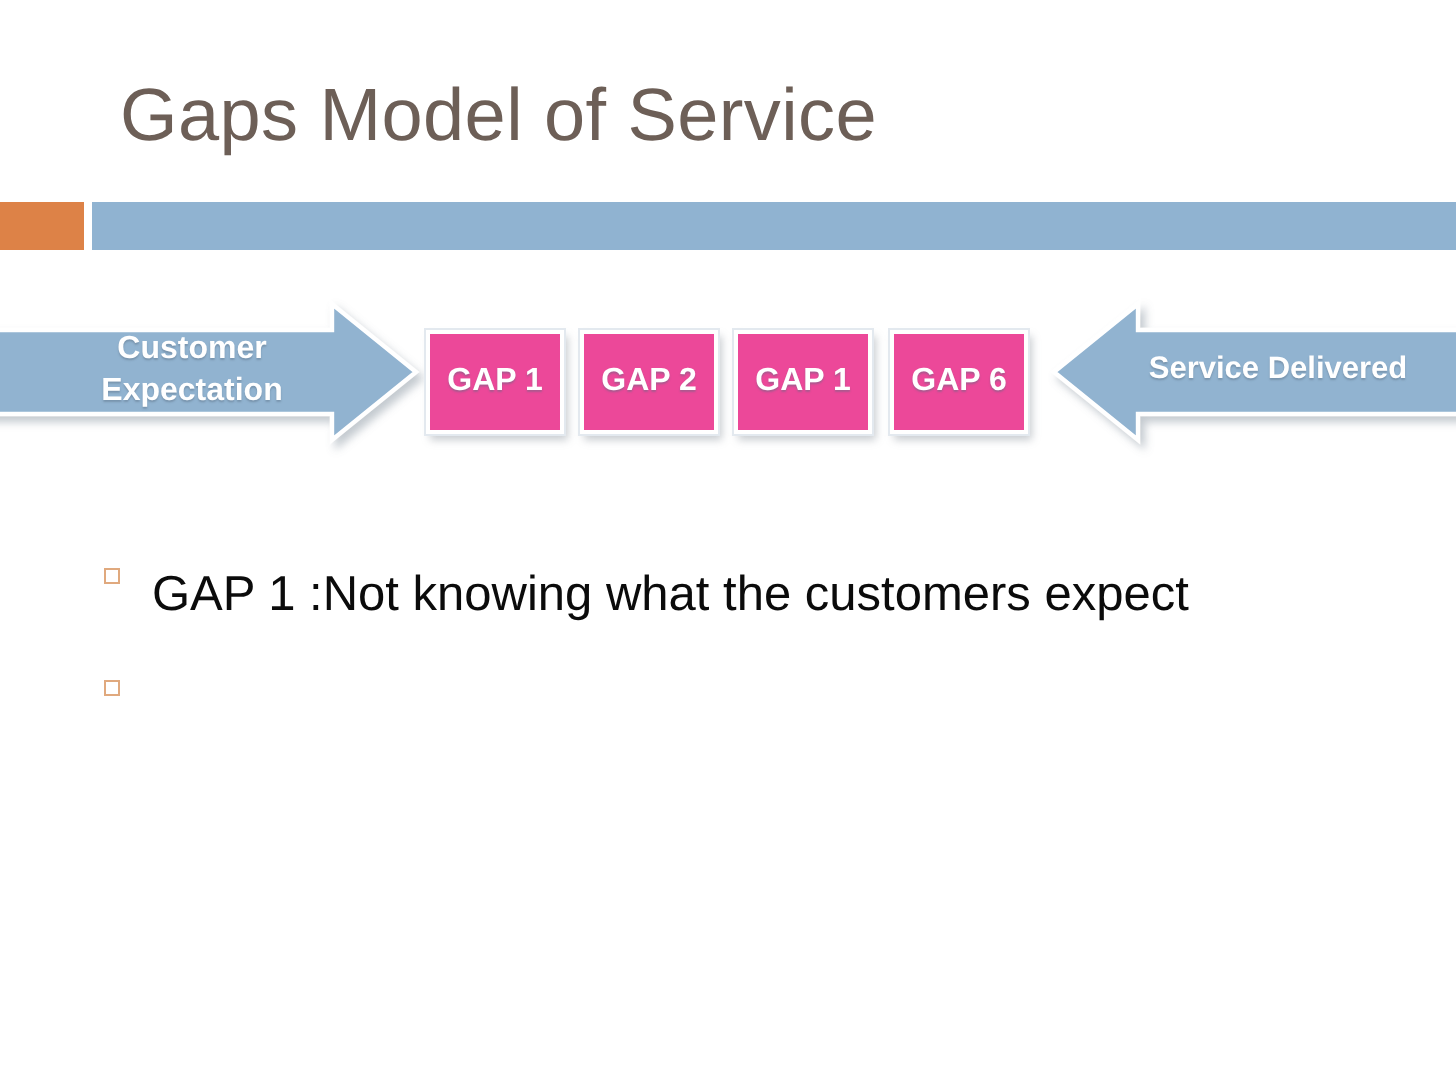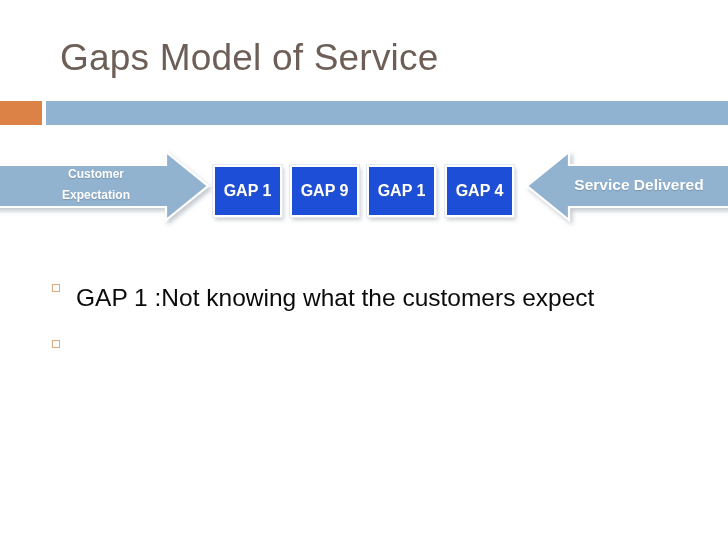--- a/index.html
+++ b/index.html
@@ -70,21 +70,21 @@
     height: 86px;
   }
 
   .shape-fill   { fill: #91b3d0; }
   .shape-stroke { fill: none; stroke: #ffffff; stroke-width: 2.2; }
 
   .arrow-label {
     position: absolute;
     color: #ffffff;
     font-weight: bold;
-    font-size: 12px;
+    font-size: 16px;
     line-height: 21px;
     text-align: center;
     text-shadow: 0 1px 1px rgba(90,110,130,0.45);
   }
   #customer-expectation-label {
     left: 22px;
     top: 16px;
     width: 148px;
   }
   #service-delivered-label {
@@ -93,21 +93,21 @@
     width: 186px;
     font-size: 15.5px;
     white-space: nowrap;
   }
 
   .gap-box {
     position: absolute;
     top: 17px;
     width: 69px;
     height: 52px;
-    background: #1d4ed8;
+    background: #ec4899;
     border: 2px solid #ffffff;
     outline: 1px solid #e3e9ef;
     box-shadow: 2px 3px 4px rgba(120,130,140,0.40);
     box-sizing: border-box;
     display: flex;
     align-items: center;
     justify-content: center;
     color: #ffffff;
     font-weight: bold;
     font-size: 16px;
@@ -179,23 +179,23 @@
         <path class="shape-fill" d="M -8,17 L 166,17 L 166,4 L 208,38 L 166,72 L 166,59 L -8,59 Z"></path>
         <path class="shape-stroke" d="M -8,17 L 166,17 L 166,4 L 208,38 L 166,72 L 166,59 L -8,59 Z"></path>
       </g>
     </svg>
     <div class="arrow-label" id="customer-expectation-label">
       <span>Customer</span><br>
       <span>Expectation</span>
     </div>
 
     <div class="gap-box" id="gap-box-1">GAP 1</div>
-    <div class="gap-box" id="gap-box-2">GAP 9</div>
+    <div class="gap-box" id="gap-box-2">GAP 2</div>
     <div class="gap-box" id="gap-box-3">GAP 1</div>
-    <div class="gap-box" id="gap-box-4">GAP 4</div>
+    <div class="gap-box" id="gap-box-4">GAP 6</div>
 
     <svg width="218" height="86" viewBox="0 0 218 86" style="position:absolute;left:519px;top:0;">
       <defs>
         <filter id="shadowR" x="-20%" y="-20%" width="150%" height="150%">
           <feDropShadow dx="2.5" dy="3" stdDeviation="2" flood-color="#7d8a96" flood-opacity="0.45"></feDropShadow>
         </filter>
       </defs>
       <g filter="url(#shadowR)">
         <path class="shape-fill" d="M 8,38 L 50,4 L 50,17 L 226,17 L 226,59 L 50,59 L 50,72 Z"></path>
         <path class="shape-stroke" d="M 8,38 L 50,4 L 50,17 L 226,17 L 226,59 L 50,59 L 50,72 Z"></path>

